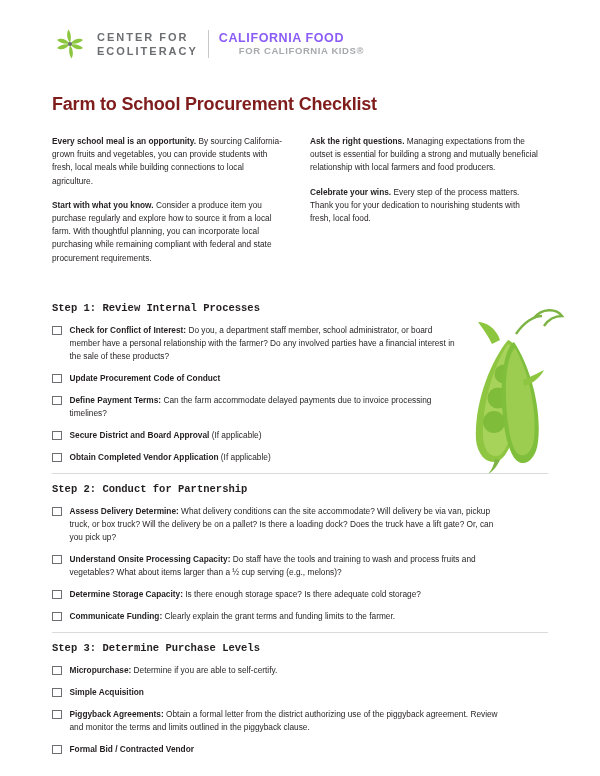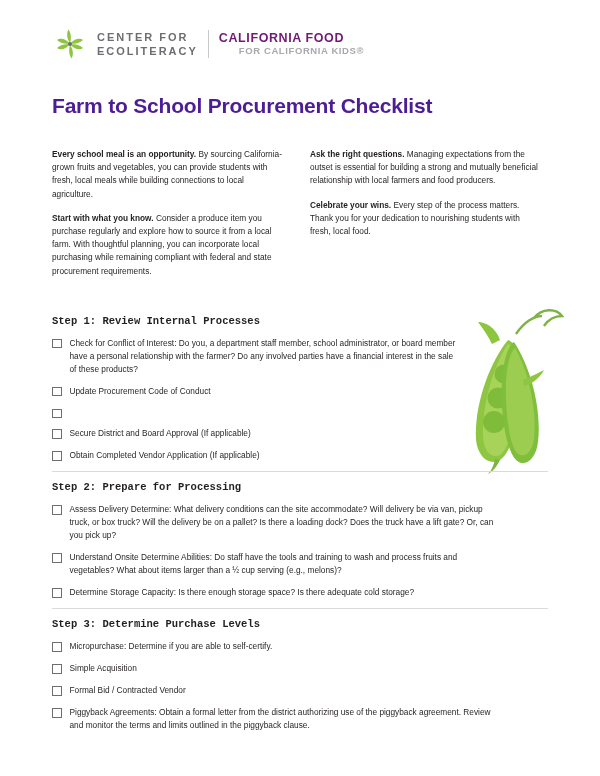--- a/index.html
+++ b/index.html
@@ -50,40 +50,40 @@
     font-weight: bold;
     padding-right: 10px;
     border-right: 1px solid #c7c8ca;
     margin-right: 10px;
   }
   .logo-left div:last-child { }
   .logo-right-top {
     font-size: 12.5px;
     letter-spacing: 0.6px;
     font-weight: bold;
-    color: #701a75;
+    color: #8b5cf6;
     line-height: 14px;
   }
   .logo-right-bottom {
     font-size: 9.5px;
     letter-spacing: 0.6px;
     font-weight: bold;
     color: #a7a9ac;
     line-height: 12px;
     margin-left: 20px;
   }
 
   
   .title {
-    font-size: 21px;
+    font-size: 18px;
     font-weight: bold;
     letter-spacing: -0.2px;
     margin-top: 28px;
-    margin-bottom: 30px;
-    color: #4c1d95;
+    margin-bottom: 20px;
+    color: #7f1d1d;
   }
 
   
   .intro {
     display: flex;
     gap: 26px;
     font-size: 8.3px;
     line-height: 13.2px;
     color: #231f20;
     margin-top: 19px;
@@ -123,21 +123,21 @@
     margin-top: 2px;
     margin-right: 8px;
     background: #fff;
   }
   .item-text {
     font-size: 8.3px;
     line-height: 13px;
     color: #231f20;
     max-width: 430px;
   }
-  .item-text b { font-weight: normal; }
+  .item-text b { font-weight: bold; }
 
   
   .step-1 .item-text { max-width: 390px; }
 
   
   .pea {
     position: absolute;
     right: 22px;
     top: 300px;
     width: 140px;
@@ -231,66 +231,71 @@
         <div class="item">
           <span class="checkbox"></span>
           <span class="item-text"><b>Check for Conflict of Interest:</b><span> Do you, a department staff member, school administrator, or board member have a personal relationship with the farmer? Do any involved parties have a financial interest in the sale of these products?</span></span>
         </div>
         <div class="item">
           <span class="checkbox"></span>
           <span class="item-text"><b>Update Procurement Code of Conduct</b><span></span></span>
         </div>
         <div class="item">
           <span class="checkbox"></span>
+          <span class="item-text"><b>Define Payment Terms:</b><span> Can the farm accommodate delayed payments due to invoice processing timelines?</span></span>
         </div>
         <div class="item">
           <span class="checkbox"></span>
           <span class="item-text"><b>Secure District and Board Approval</b><span> (If applicable)</span></span>
         </div>
         <div class="item">
           <span class="checkbox"></span>
           <span class="item-text"><b>Obtain Completed Vendor Application</b><span> (If applicable)</span></span>
         </div>
       </div>
     </div>
 
     <div class="step step-2">
-      <div class="step-head">Step 2: Prepare for Processing</div>
+      <div class="step-head">Step 2: Conduct for Partnership</div>
       <div class="items">
         <div class="item">
           <span class="checkbox"></span>
           <span class="item-text"><b>Assess Delivery Determine:</b><span> What delivery conditions can the site accommodate? Will delivery be via van, pickup truck, or box truck? Will the delivery be on a pallet? Is there a loading dock? Does the truck have a lift gate? Or, can you pick up?</span></span>
         </div>
         <div class="item">
           <span class="checkbox"></span>
-          <span class="item-text"><b>Understand Onsite Determine Abilities:</b><span> Do staff have the tools and training to wash and process fruits and vegetables? What about items larger than a ½ cup serving (e.g., melons)?</span></span>
+          <span class="item-text"><b>Understand Onsite Processing Capacity:</b><span> Do staff have the tools and training to wash and process fruits and vegetables? What about items larger than a ½ cup serving (e.g., melons)?</span></span>
         </div>
         <div class="item">
           <span class="checkbox"></span>
           <span class="item-text"><b>Determine Storage Capacity:</b><span> Is there enough storage space? Is there adequate cold storage?</span></span>
+        </div>
+        <div class="item">
+          <span class="checkbox"></span>
+          <span class="item-text"><b>Communicate Funding:</b><span> Clearly explain the grant terms and funding limits to the farmer.</span></span>
         </div>
       </div>
     </div>
 
     <div class="step step-3">
       <div class="step-head">Step 3: Determine Purchase Levels</div>
       <div class="items">
         <div class="item">
           <span class="checkbox"></span>
           <span class="item-text"><b>Micropurchase:</b><span> Determine if you are able to self-certify.</span></span>
         </div>
         <div class="item">
           <span class="checkbox"></span>
           <span class="item-text"><b>Simple Acquisition</b><span></span></span>
         </div>
         <div class="item">
           <span class="checkbox"></span>
+          <span class="item-text"><b>Piggyback Agreements:</b><span> Obtain a formal letter from the district authorizing use of the piggyback agreement. Review and monitor the terms and limits outlined in the piggyback clause.</span></span>
+        </div>
+        <div class="item">
+          <span class="checkbox"></span>
           <span class="item-text"><b>Formal Bid / Contracted Vendor</b><span></span></span>
-        </div>
-        <div class="item">
-          <span class="checkbox"></span>
-          <span class="item-text"><b>Piggyback Agreements:</b><span> Obtain a formal letter from the district authorizing use of the piggyback agreement. Review and monitor the terms and limits outlined in the piggyback clause.</span></span>
         </div>
       </div>
     </div>
 
   </div>
 </div>
 
 </body></html>

